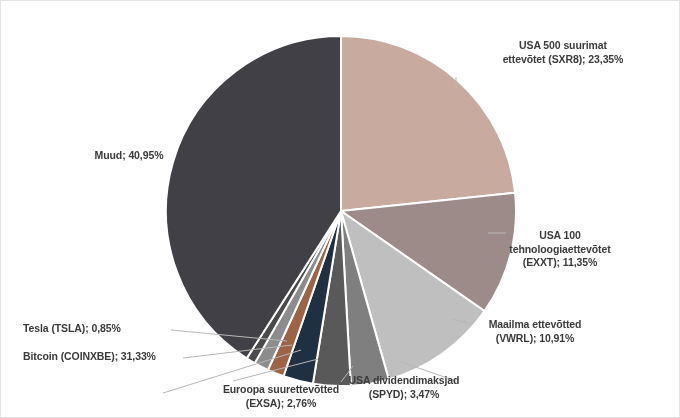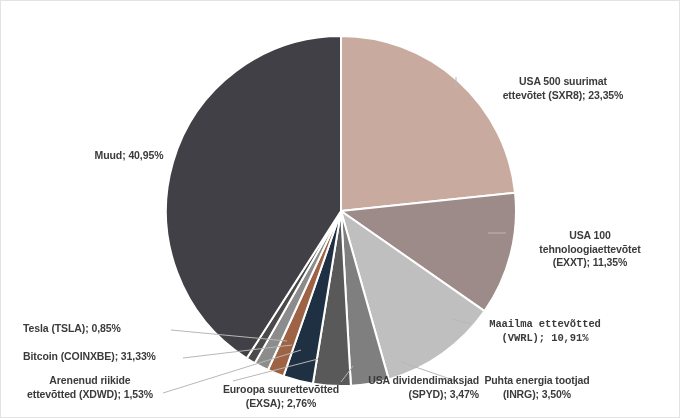--- a/index.html
+++ b/index.html
@@ -63,41 +63,37 @@
       <path d="M452,318 L470,323"></path>
       <path d="M400,361 L455,380"></path>
       <path d="M352,365 L340,381"></path>
       <path d="M317,358 L232,380"></path>
       <path d="M300,349 L162,392"></path>
       <path d="M291,344 L182,357"></path>
       <path d="M286,340 L170,329"></path>
     </g>
   </svg>
 
-  <div class="data-label lbl-center" style="left:452px; top:38px; width:220px;margin-top:36px;">USA 500 suurimat
+  <div class="data-label lbl-center" style="left:452px; top:38px; width:220px;">USA 500 suurimat
 ettevõtet (SXR8); 23,35%</div>
 
-  <div class="data-label lbl-center" style="left:506px; top:228px; width:166px;">USA 100
+  <div class="data-label lbl-center" style="left:476px; top:228px; width:166px;">USA 100
 tehnoloogiaettevõtet
 (EXXT); 11,35%</div>
 
-  <div class="data-label lbl-center" style="left:470px; top:317px; width:148px;font-family:Liberation Mono, monospace;">Maailma ettevõtted
+  <div class="data-label lbl-center" style="left:460px; top:317px; width:148px;">Maailma ettevõtted
 (VWRL); 10,91%</div>
 
-  <div class="data-label lbl-center" style="left:452px; top:373px; width:168px;">Puhta energia tootjad
-(INRG); 3,50%</div>
 
-  <div class="data-label lbl-center" style="left:328px; top:373px; width:150px;text-align:right;">USA dividendimaksjad
+  <div class="data-label lbl-center" style="left:328px; top:373px; width:150px;">USA dividendimaksjad
 (SPYD); 3,47%</div>
 
   <div class="data-label lbl-center" style="left:196px; top:382px; width:168px;">Euroopa suurettevõtted
 (EXSA); 2,76%</div>
 
-  <div class="data-label lbl-center" style="left:8px; top:373px; width:162px;">Arenenud riikide
-ettevõtted (XDWD); 1,53%</div>
 
   <div class="data-label lbl-right" style="left:22px; top:349px; width:158px;">Bitcoin (COINXBE); 31,33%</div>
 
   <div class="data-label lbl-right" style="left:22px; top:321px; width:146px;">Tesla (TSLA); 0,85%</div>
 
   <div class="data-label lbl-center" style="left:68px; top:148px; width:120px;">Muud; 40,95%</div>
 
 </div>
 
 </body></html>

